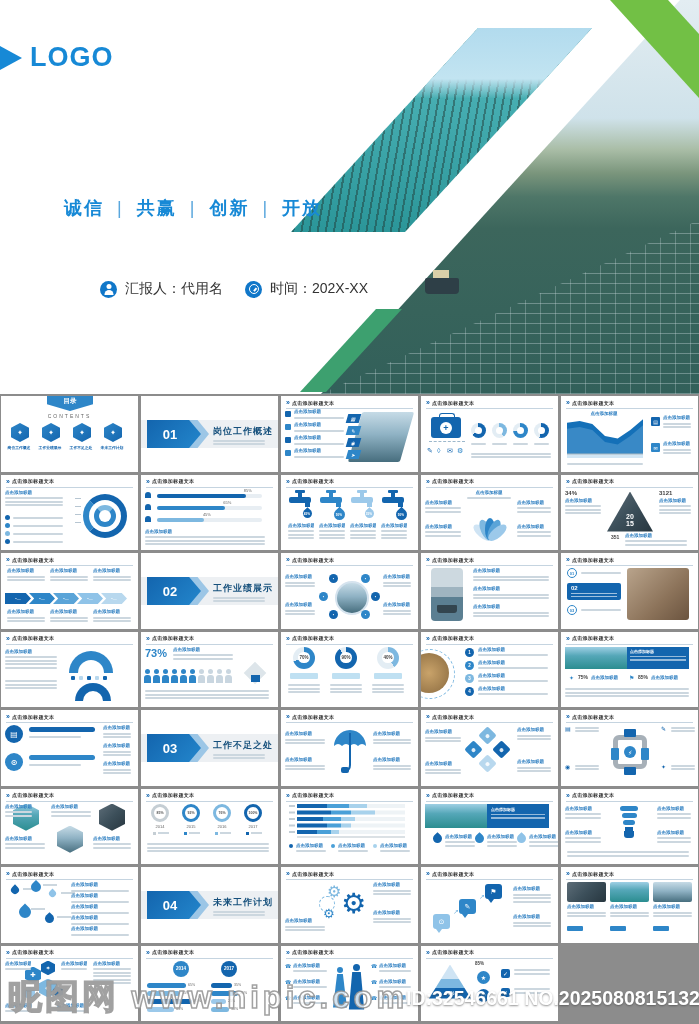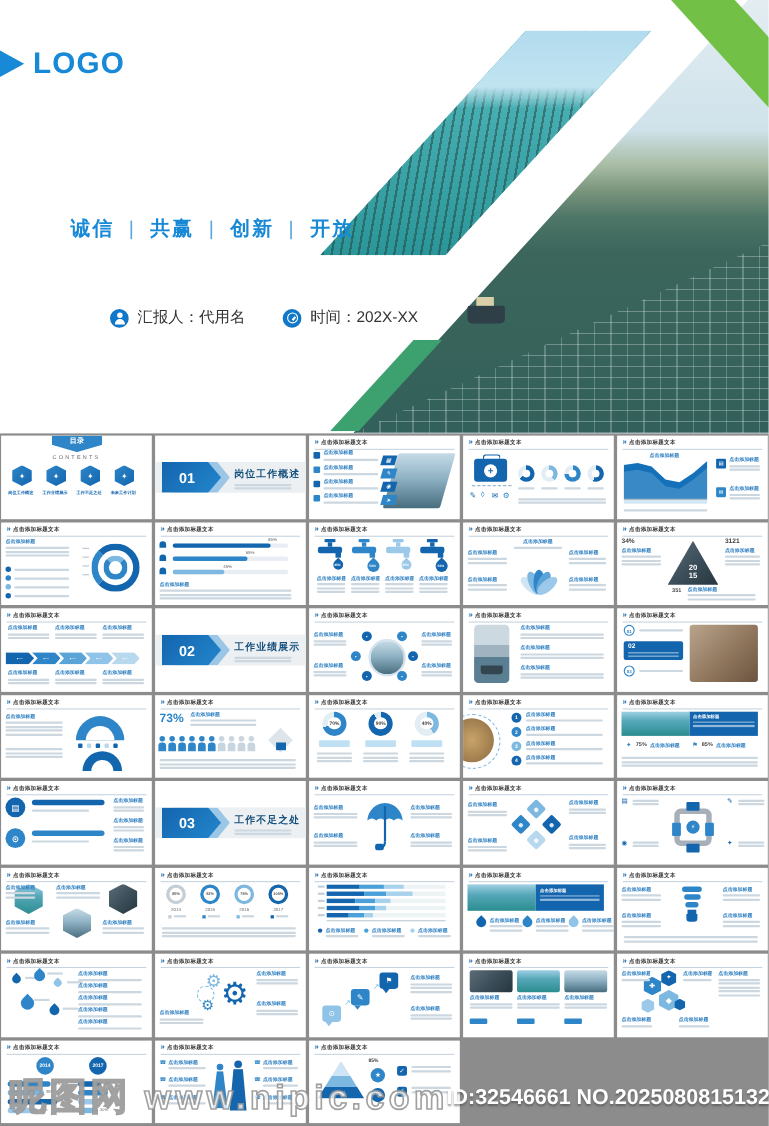--- a/index.html
+++ b/index.html
@@ -21,21 +21,21 @@
     clip-path:polygon(100% 0,100% 100%,21px 100%);}
   .boat{position:absolute;left:425px;top:278px;width:34px;height:16px;background:#2e3f47;border-radius:2px 2px 4px 4px;}
   .boat:before{content:"";position:absolute;left:8px;top:-8px;width:16px;height:8px;background:#d9cfa8;}
   .green-top{position:absolute;left:0;top:0;width:699px;height:394px;clip-path:polygon(610px 0px,668px 0px,699px 34px,699px 98px);background:#72c045;}
   .green-bottom{position:absolute;left:0;top:0;width:699px;height:394px;clip-path:polygon(300px 392px,376px 309px,402px 309px,326px 392px);background:#3da06f;}
   .cover-title{position:absolute;left:64px;top:120px;font-size:46px;font-weight:800;letter-spacing:2px;color:#1a1a1a;white-space:nowrap;}
   .cover-title .hl{color:#1789d6;}
   .slogan{position:absolute;left:64px;top:196px;font-size:18px;font-weight:bold;color:#1789d6;letter-spacing:2px;}
   .slogan .sep{color:#5aa7dd;font-weight:normal;padding:0 13px;}
   .cover-desc{position:absolute;left:66px;top:231px;width:342px;font-size:11px;line-height:1.6;color:#46627e;}
-  .info-row{position:absolute;left:100px;top:280px;display:flex;gap:34px;align-items:flex-start;}
+  .info-row{position:absolute;left:100px;top:280px;display:flex;gap:22px;align-items:flex-start;}
   .info-item{display:flex;align-items:center;gap:8px;font-size:14px;color:#333;}
   .icn{width:17px;height:17px;border-radius:50%;background:#1077c9;position:relative;flex:none;}
   .icn.person:before{content:"";position:absolute;top:3px;left:50%;transform:translateX(-50%);width:5px;height:5px;border-radius:50%;background:#fff;}
   .icn.person:after{content:"";position:absolute;bottom:3px;left:50%;transform:translateX(-50%);width:9px;height:5px;border-radius:5px 5px 0 0;background:#fff;}
   .icn.clock:before{content:"";position:absolute;inset:3.5px;border:1.5px solid #fff;border-radius:50%;}
   .icn.clock:after{content:"";position:absolute;left:8px;top:6px;width:1.5px;height:4px;background:#fff;transform-origin:50% 100%;transform:rotate(40deg);}
   
   #grid{position:absolute;left:0;top:394px;width:699px;height:630px;background:#8c8c8c;display:grid;grid-template-columns:repeat(5,1fr);grid-auto-rows:1fr;gap:3px;padding:2px 1px 3px 1px;box-sizing:border-box;}
   .cell{background:#fff;position:relative;overflow:hidden;}
   .sh{position:absolute;left:5px;top:3px;display:flex;align-items:center;gap:2px;white-space:nowrap;}
@@ -1315,20 +1315,34 @@
           </div>
           <div class="abs" style="left:66px;top:44px;width:58px">
             <div class="bt">点击添加标题</div>
             <div class="lns">
               <i class="ln"></i>
             </div>
           </div>
         </div>
       </div>
       <div class="cell">
+        <div class="cc-full">
+          <div class="abs" style="left:0;top:24px;width:137px;height:28px;background:#edf0f3"></div>
+          <div class="abs" style="left:16px;top:24px;width:52px;height:28px;background:#9cc6e6;clip-path:polygon(0 0,78% 0,100% 50%,78% 100%,0 100%)"></div>
+          <div class="abs" style="left:6px;top:24px;width:54px;height:28px;background:linear-gradient(135deg,#1365ae,#2386cc);clip-path:polygon(0 0,78% 0,100% 50%,78% 100%,0 100%);display:flex;align-items:center;justify-content:center;color:#fff;font-size:13px;font-weight:bold;padding-right:8px;box-sizing:border-box">04</div>
+          <div class="abs" style="left:72px;top:29px;font-size:9px;font-weight:bold;color:#16507c;letter-spacing:1px">未来工作计划</div>
+          <div class="abs" style="left:72px;top:42px;width:52px">
+            <div class="lns">
+              <i class="ln"></i>
+              <i class="ln"></i>
+            </div>
+          </div>
+        </div>
+      </div>
+      <div class="cell">
         <div class="sh">
           <span class="chev">»</span>
           <span class="ht">点击添加标题文本</span>
         </div>
         <div class="hl2"></div>
         <div class="cc">
           <div class="abs" style="left:42px;top:0;font-size:16px;color:#7db8e0">⚙</div>
           <div class="abs" style="left:56px;top:8px;font-size:28px;color:#1365ae;line-height:1">⚙</div>
           <div class="abs" style="left:38px;top:24px;font-size:13px;color:#2e86c8">⚙</div>
           <div class="abs" style="left:34px;top:14px;width:14px;height:14px;border:1.5px dashed #7db8e0;border-radius:50%"></div>

